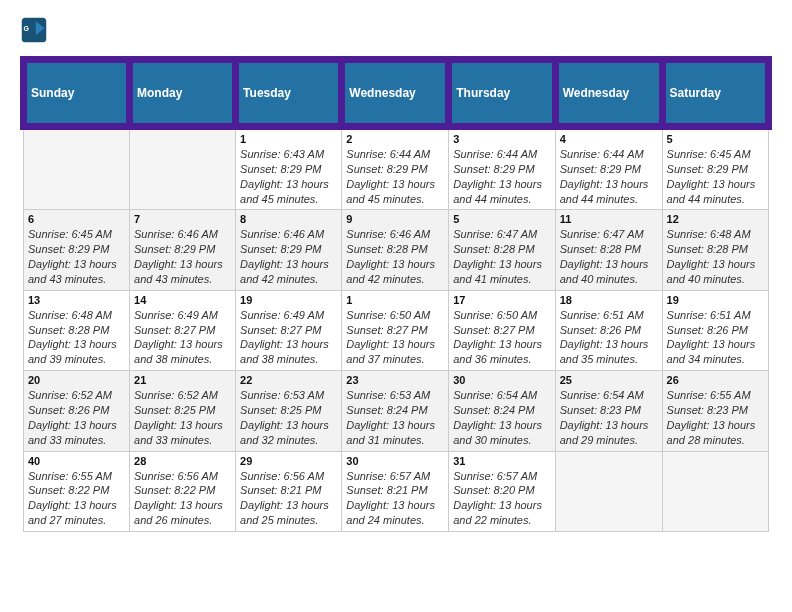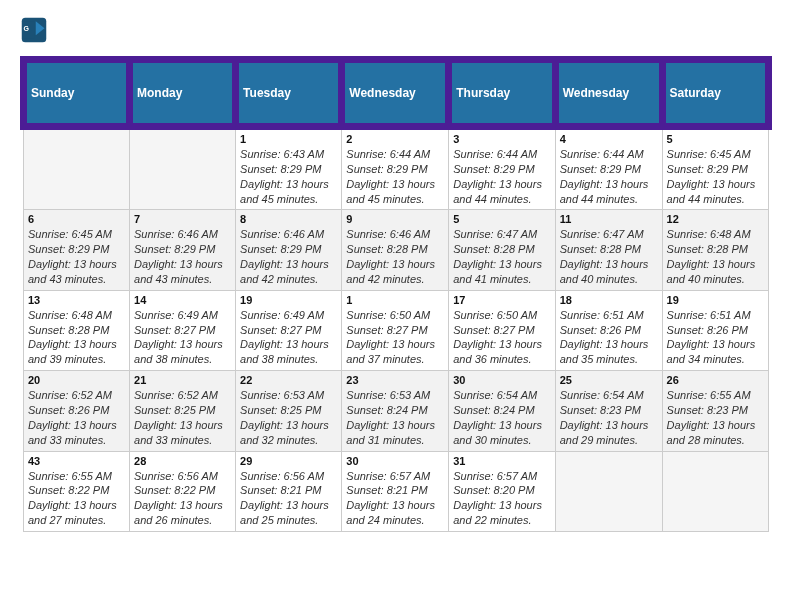--- a/index.html
+++ b/index.html
@@ -320,21 +320,21 @@
           <td>
             <div class="day-num">26</div>
             <div class="day-info" style="white-space: pre-line;">Sunrise: 6:55 AM
 Sunset: 8:23 PM
 Daylight: 13 hours
 and 28 minutes.</div>
           </td>
         </tr>
         <tr>
           <td>
-            <div class="day-num">43</div>
+            <div class="day-num">40</div>
             <div class="day-info" style="white-space: pre-line;">Sunrise: 6:55 AM
 Sunset: 8:22 PM
 Daylight: 13 hours
 and 27 minutes.</div>
           </td>
           <td>
             <div class="day-num">28</div>
             <div class="day-info" style="white-space: pre-line;">Sunrise: 6:56 AM
 Sunset: 8:22 PM
 Daylight: 13 hours

